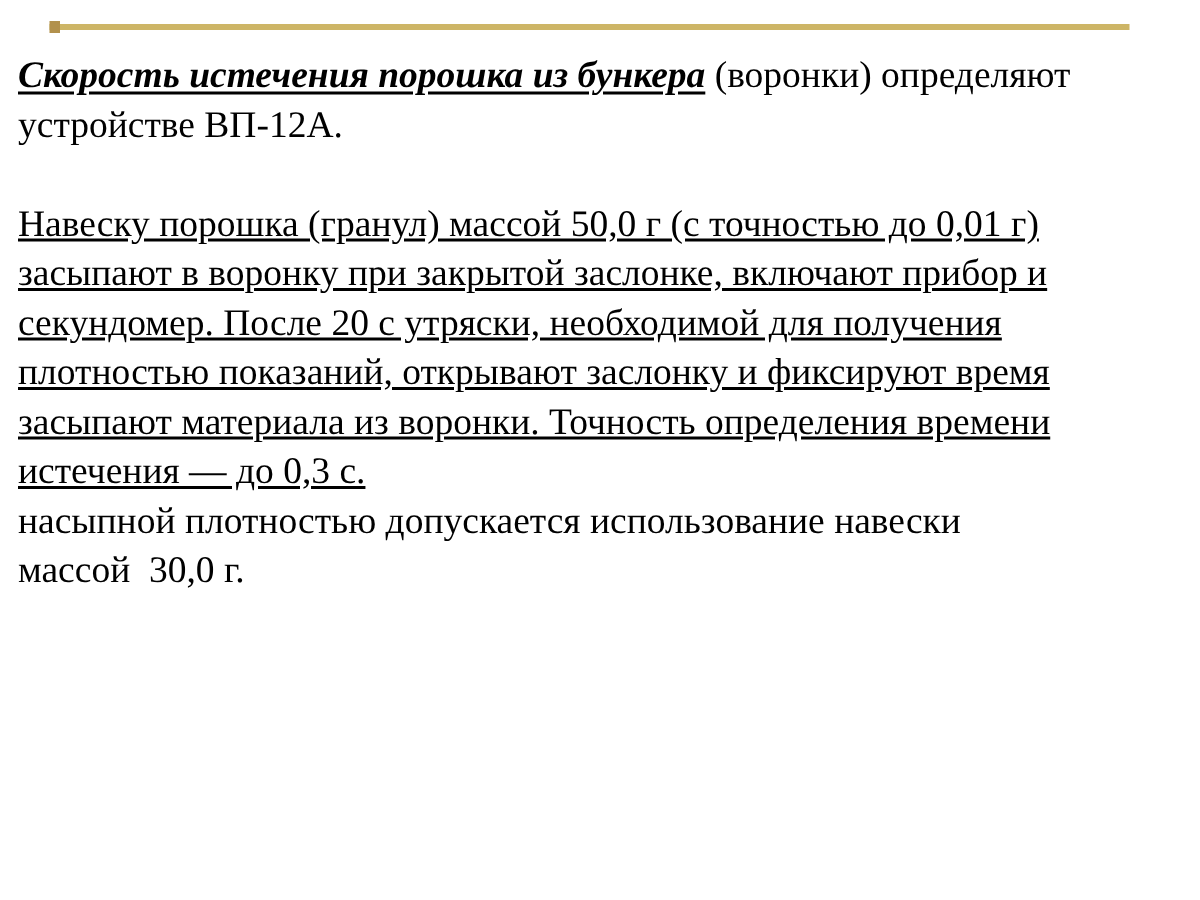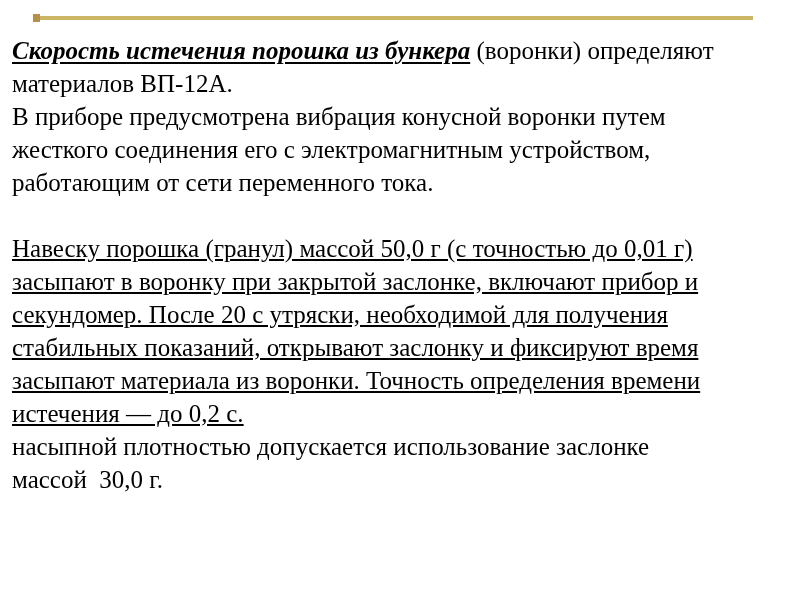--- a/index.html
+++ b/index.html
@@ -69,37 +69,32 @@
 <div class="slide">
 
   <div class="accent-rule">
     <span class="accent-square"></span>
   </div>
 
   <div class="textblock">
 
     <div class="para">
       <div class="line"><span class="lead">Скорость истечения порошка из бункера</span><span> (воронки) определяют</span></div>
-      <div class="line">материалов ВП-12А.</div>
+      <div class="line">устройстве ВП-12А.</div>
     </div>
 
-    <div class="para">
-      <div class="line">В приборе предусмотрена вибрация конусной воронки путем</div>
-      <div class="line">жесткого соединения его с электромагнитным устройством,</div>
-      <div class="line">работающим от сети переменного тока.</div>
-    </div>
 
     <div class="para spaced-before">
       <div class="line">Навеску порошка (гранул) массой 50,0 г (с точностью до 0,01 г)</div>
       <div class="line">засыпают в воронку при закрытой заслонке, включают прибор и</div>
       <div class="line">секундомер. После 20 с утряски, необходимой для получения</div>
-      <div class="line">стабильных показаний, открывают заслонку и фиксируют время</div>
+      <div class="line">плотностью показаний, открывают заслонку и фиксируют время</div>
       <div class="line">засыпают материала из воронки. Точность определения времени</div>
-      <div class="line">истечения — до 0,2 с.</div>
+      <div class="line">истечения — до 0,3 с.</div>
     </div>
 
     <div class="para">
-      <div class="line">насыпной плотностью допускается использование заслонке</div>
+      <div class="line">насыпной плотностью допускается использование навески</div>
       <div class="line">массой  30,0 г.</div>
     </div>
 
   </div>
 </div>
 
 </body></html>

